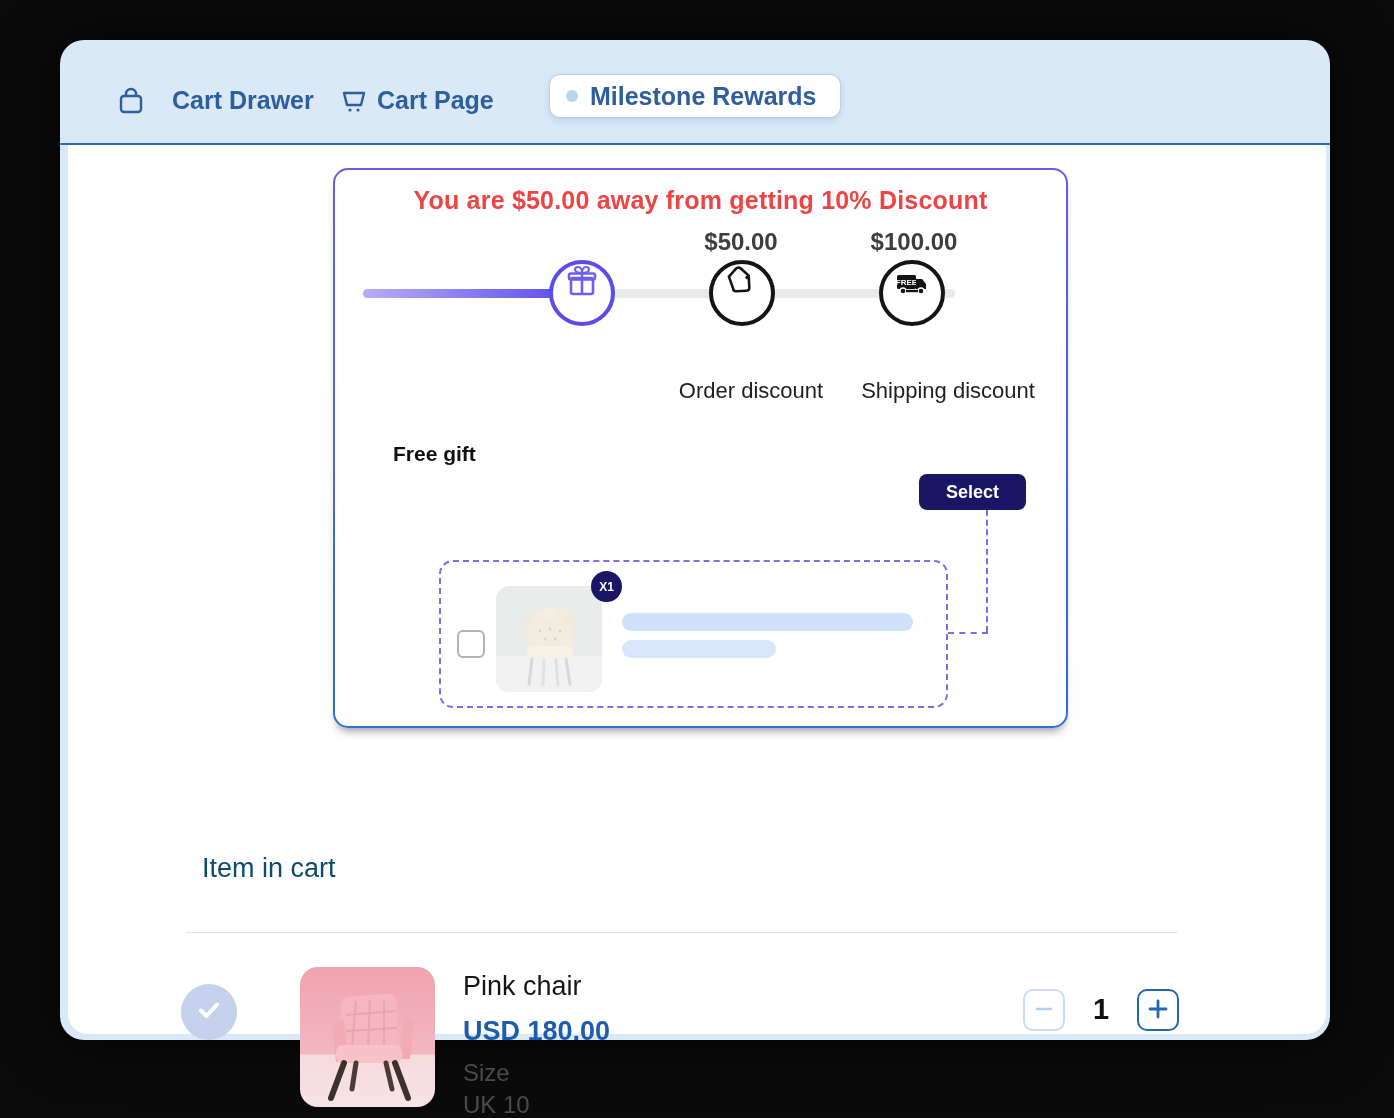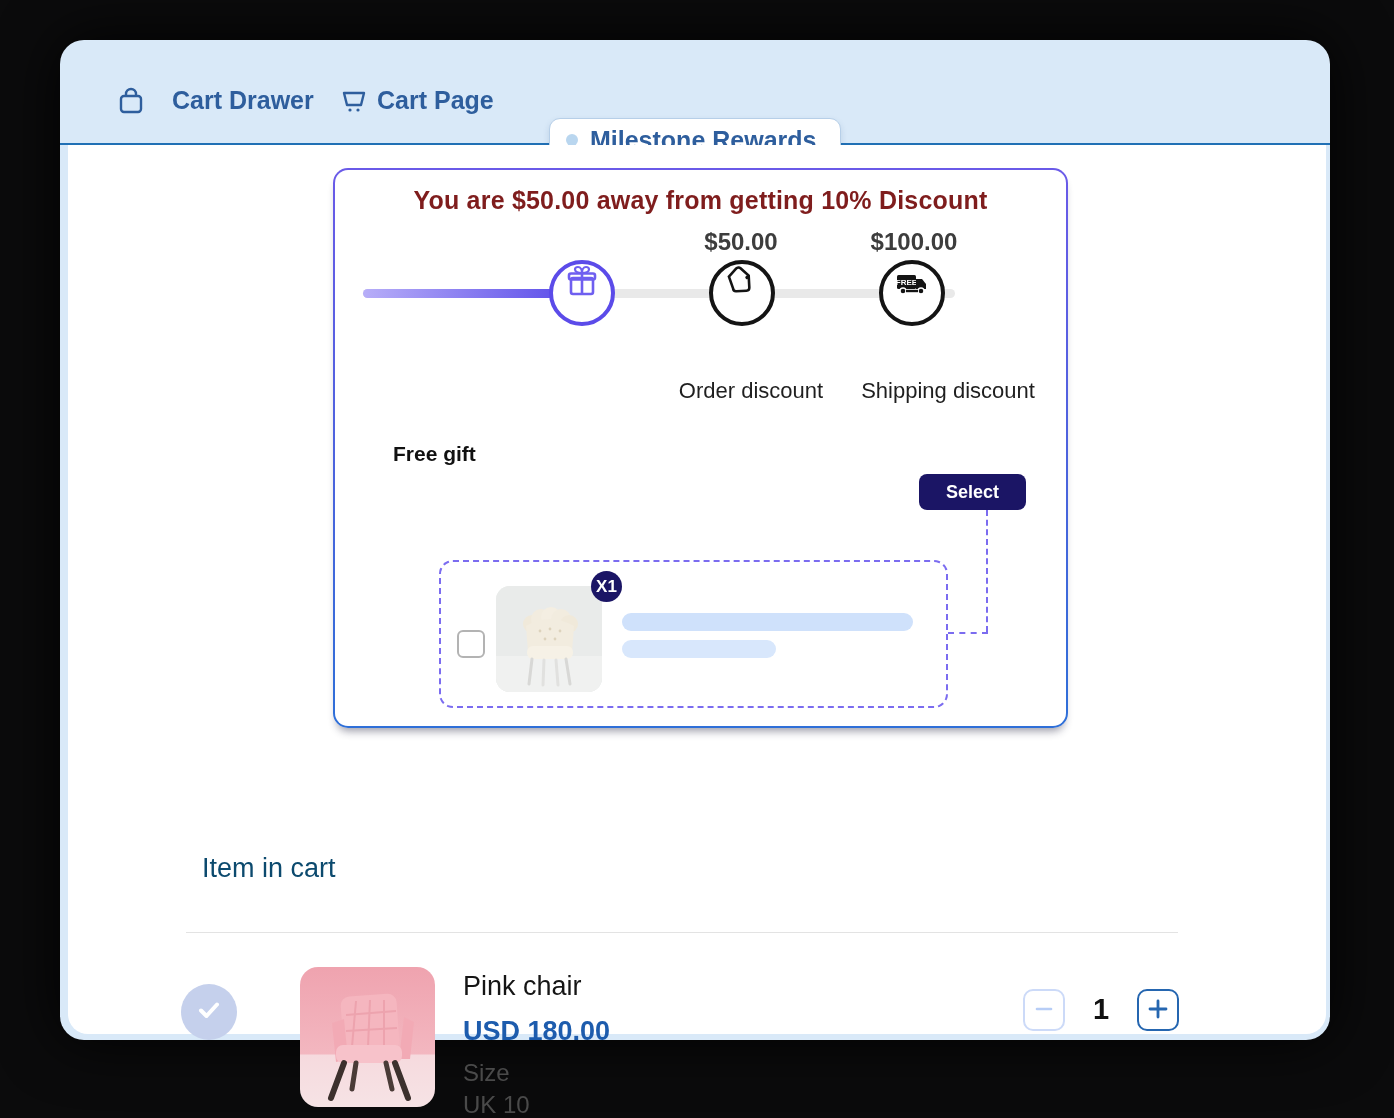--- a/index.html
+++ b/index.html
@@ -25,42 +25,42 @@
   }
   .tab svg{display:block;}
   .tab-1{left:58px;top:46px;gap:28px;}
   .tab-2{left:281px;top:46px;justify-content:center;}
   .tab-pill{
     position:absolute;left:489px;top:34px;height:44px;
     display:flex;align-items:center;gap:12px;
     background:#ffffff;border:1px solid #b7cfe8;border-radius:11px;
     padding:0 24px 0 16px;box-sizing:border-box;
     box-shadow:0 3px 6px rgba(40,80,130,.15);
-    color:#2e5e9d;font-size:25px;font-weight:600;cursor:pointer;margin-top:44px;
+    color:#2e5e9d;font-size:25px;font-weight:600;cursor:pointer;
   }
   .pill-dot{width:12px;height:12px;border-radius:50%;background:#b9d6ef;}
   
   .content{
     position:absolute;left:8px;top:105px;width:1258px;height:889px;
     background:#ffffff;border-radius:0 0 20px 20px;
   }
   
   .card-wrap{
     position:absolute;left:265px;top:23px;width:735px;height:560px;
     border-radius:15px;padding:2px;box-sizing:border-box;
     background:linear-gradient(180deg,#6a5ae8 0%,#4a63dd 55%,#2e6fd8 100%);
     box-shadow:0 7px 9px -4px rgba(30,30,60,.45);
   }
   .card{
     position:relative;width:100%;height:100%;
     background:#ffffff;border-radius:13px;box-sizing:border-box;
   }
   .card-title{
     position:absolute;left:0;top:16px;width:100%;text-align:center;
-    font-size:25px;font-weight:700;color:#7f1d1d;letter-spacing:.2px;
+    font-size:25px;font-weight:700;color:#ef4444;letter-spacing:.2px;
   }
   .amount{position:absolute;top:58px;width:140px;text-align:center;
     font-size:24px;font-weight:600;color:#3d3d3d;}
   .amount-1{left:336px;}
   .amount-2{left:509px;}
   .track{
     position:absolute;left:28px;top:119px;width:592px;height:9px;
     background:#e9e9e9;border-radius:5px;
   }
   .fill{
@@ -96,21 +96,21 @@
   .gift-check{
     position:absolute;left:16px;top:68px;width:24px;height:24px;
     border:2px solid #b3b3b3;border-radius:6px;background:#fff;cursor:pointer;
   }
   .gift-img{
     position:absolute;left:55px;top:24px;width:106px;height:106px;
     border-radius:14px;overflow:hidden;background:#eaeceb;
   }
   .qty-badge{
     position:absolute;left:150px;top:9px;width:31px;height:31px;border-radius:50%;
-    background:#1b1565;color:#fff;font-size:17px;font-weight:700;
+    background:#1b1565;color:#fff;font-size:12px;font-weight:700;
     display:flex;align-items:center;justify-content:center;z-index:3;
   }
   .ph-bar{position:absolute;border-radius:9px;height:18px;}
   .ph-bar-1{left:181px;top:51px;width:291px;background:#cfe1fb;}
   .ph-bar-2{left:181px;top:78px;width:154px;background:#d8e7fc;}
   
   .cart-heading{position:absolute;left:134px;top:708px;font-size:27px;color:#0c4a6e;}
   .divider{position:absolute;left:118px;top:787px;width:992px;height:1px;background:#e3e3e3;}
   .sel-circle{
     position:absolute;left:113px;top:839px;width:56px;height:56px;border-radius:50%;

